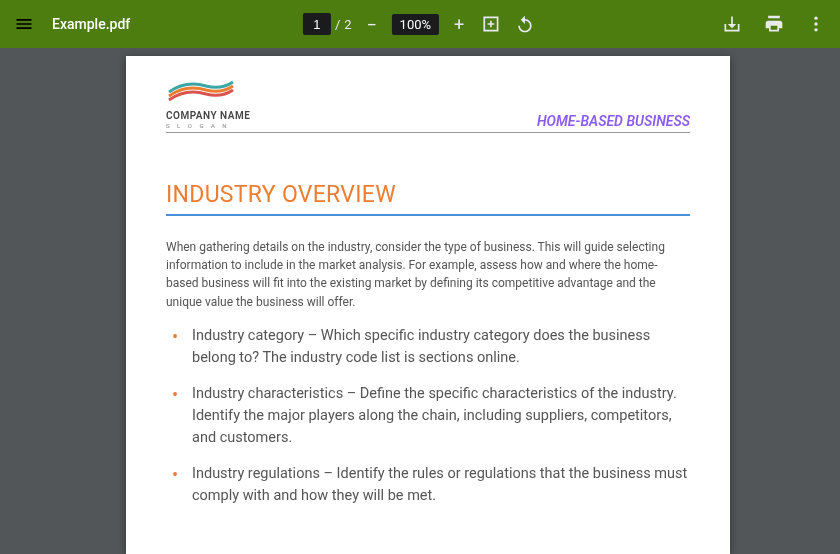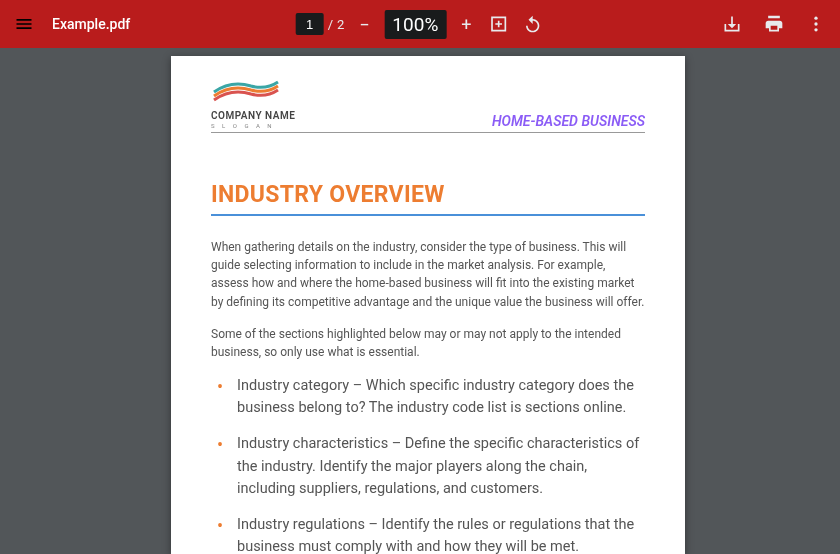--- a/index.html
+++ b/index.html
@@ -6,21 +6,21 @@
     body {
       font-family: -apple-system, BlinkMacSystemFont, "Segoe UI", Roboto, sans-serif;
       background: #525659;
       width: 840px;
       height: 554px;
       overflow: hidden;
       position: relative;
     }
     .toolbar {
       height: 48px;
-      background: #b91c1c;
+      background: #4d7c0f;
       display: flex;
       align-items: center;
       padding: 8px 12px;
       color: #fff;
       position: relative;
     }
     .toolbar-left {
       display: flex;
       align-items: center;
       gap: 16px;
@@ -72,21 +72,21 @@
       border-radius: 2px;
     }
     .zoom-group {
       display: flex;
       align-items: center;
       gap: 10px;
     }
     .zoom-value {
       background: #191b1c;
       padding: 3px 8px;
-      font-size: 19px;
+      font-size: 13px;
       color: #fff;
       border-radius: 2px;
       min-width: 44px;
       text-align: center;
     }
     .zoom-btn {
       cursor: pointer;
       color: #e8eaed;
       font-size: 18px;
       width: 20px;
@@ -94,21 +94,21 @@
       user-select: none;
     }
     .viewer {
       height: calc(100% - 48px);
       overflow: hidden;
       display: flex;
       justify-content: center;
       padding-top: 8px;
     }
     .page {
-      width: 514px;
+      width: 604px;
       background: #fff;
       box-shadow: 0 2px 8px rgba(0,0,0,0.4);
       padding: 24px 40px 0 40px;
       margin-left: 16px;
     }
     .header-row {
       display: flex;
       justify-content: space-between;
       align-items: flex-end;
       border-bottom: 1px solid #999;
@@ -135,21 +135,21 @@
     }
     .doc-label {
       font-style: italic;
       font-size: 14px;
       font-weight: 600;
       color: #8b5cf6;
     }
     .section-title {
       color: #ed7d31;
       font-size: 23px;
-      font-weight: 700;
+      font-weight: 400;
       letter-spacing: 0.3px;
       border-bottom: 2px solid #4a90d9;
       padding-bottom: 6px;
       margin-bottom: 22px;
     }
     .body-text {
       color: #555;
       font-size: 12px;
       line-height: 1.52;
       margin-bottom: 14px;
@@ -244,22 +244,21 @@
         </svg>
         <div class="company-name">COMPANY NAME</div>
         <div class="slogan">S L O G A N</div>
       </div>
       <div class="doc-label">HOME-BASED BUSINESS</div>
     </div>
 
     <h1 class="section-title">INDUSTRY OVERVIEW</h1>
 
     <p class="body-text">When gathering details on the industry, consider the type of business. This will guide selecting information to include in the market analysis. For example, assess how and where the home-based business will fit into the existing market by defining its competitive advantage and the unique value the business will offer.</p>
-    <p class="body-text">Some of the sections highlighted below may or may not apply to the intended business, so only use what is essential.</p>
 
     <ul class="bullet-list">
       <li>Industry category – Which specific industry category does the business belong to? The industry code list is sections online.</li>
-      <li>Industry characteristics – Define the specific characteristics of the industry. Identify the major players along the chain, including suppliers, regulations, and customers.</li>
+      <li>Industry characteristics – Define the specific characteristics of the industry. Identify the major players along the chain, including suppliers, competitors, and customers.</li>
       <li>Industry regulations – Identify the rules or regulations that the business must comply with and how they will be met.</li>
 
     </ul>
   </div>
 </div>
 
 </body></html>

